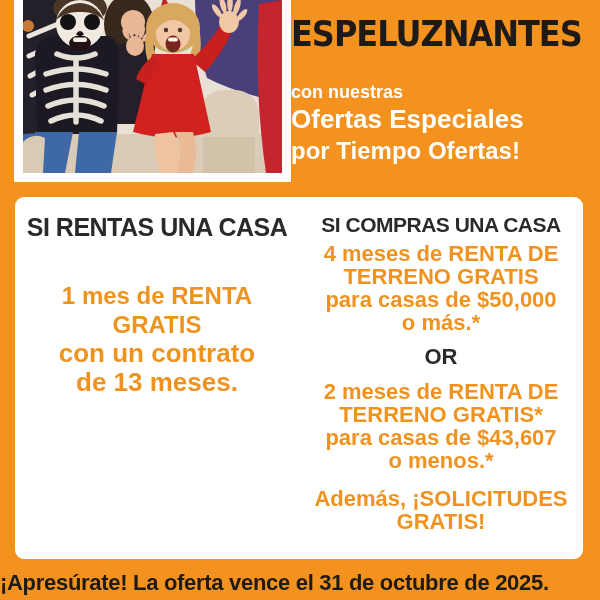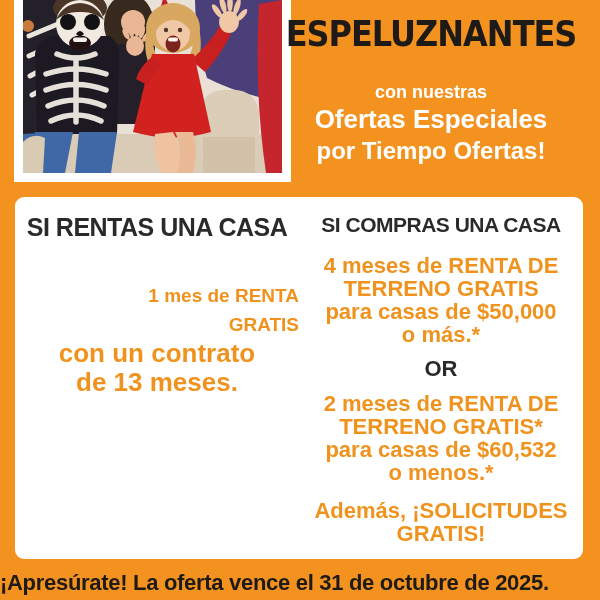--- a/index.html
+++ b/index.html
@@ -10,22 +10,22 @@
   }
   
   .photo-frame {
     position:absolute; left:14px; top:-27px;
     width:277px; height:209px;
     background:#FFFFFF; padding:9px; box-sizing:border-box;
   }
   .photo-frame svg { display:block; width:259px; height:191px; }
   
   .headline {
-    position:absolute; left:281px; top:0; width:300px;
-    text-align:center; color:#1D1A18;
+    position:absolute; left:291px; top:0; width:300px;
+    color:#1D1A18;
   }
   .h1a {
     font-family:"DejaVu Sans", sans-serif;
     font-weight:bold; font-size:50px; line-height:52px;
     margin-top:-44px; letter-spacing:0px; white-space:nowrap;
   }
   .h1b {
     font-family:"DejaVu Sans", sans-serif;
     font-weight:bold; font-size:32px; line-height:36px;
     margin-top:6px; letter-spacing:-1px; white-space:nowrap;
@@ -41,23 +41,23 @@
     width:568px; height:362px; background:#FFFFFF;
     border-radius:9px; display:flex;
   }
   .col { width:50%; box-sizing:border-box; text-align:center; }
   .col-heading { color:#2B2A29; font-weight:bold; letter-spacing:-0.5px; }
   .col-left  { padding-top:17px; }
   .col-right { padding-top:16px; }
   .col-left  .col-heading { font-size:25px; line-height:27px; }
   .col-right .col-heading { font-size:21px; line-height:23px; }
   .orange-text { color:#F0931E; font-weight:bold; }
-  .rent-offer { margin-top:40px; font-size:19px; line-height:29px;text-align:right; }
+  .rent-offer { margin-top:40px; font-size:24px; line-height:29px; }
   .rent-cond  { font-size:26px; line-height:29px; }
-  .buy-block1 { margin-top:18px; font-size:22px; line-height:23px; }
+  .buy-block1 { margin-top:6px; font-size:22px; line-height:23px; }
   .or-sep     { margin-top:11px; font-size:22px; line-height:23px; color:#2B2A29; font-weight:bold; }
   .buy-block2 { margin-top:12px; font-size:22px; line-height:23px; }
   .buy-bonus  { margin-top:15px; font-size:22px; line-height:23px; }
   
   .footer {
     position:absolute; left:0; top:570px; width:600px;
     color:#1D1A18; font-weight:bold;
     font-size:22px; line-height:26px; letter-spacing:-0.3px;
     white-space:nowrap;
   }
@@ -184,21 +184,21 @@
       <div class="orange-text buy-block1">
         <div>4 meses de RENTA DE</div>
         <div>TERRENO GRATIS</div>
         <div>para casas de $50,000</div>
         <div>o más.*</div>
       </div>
       <div class="or-sep">OR</div>
       <div class="orange-text buy-block2">
         <div>2 meses de RENTA DE</div>
         <div>TERRENO GRATIS*</div>
-        <div>para casas de $60,532</div>
+        <div>para casas de $43,607</div>
         <div>o menos.*</div>
       </div>
       <div class="orange-text buy-bonus">
         <div>Además, ¡SOLICITUDES</div>
         <div>GRATIS!</div>
       </div>
     </div>
 
   </div>
 

